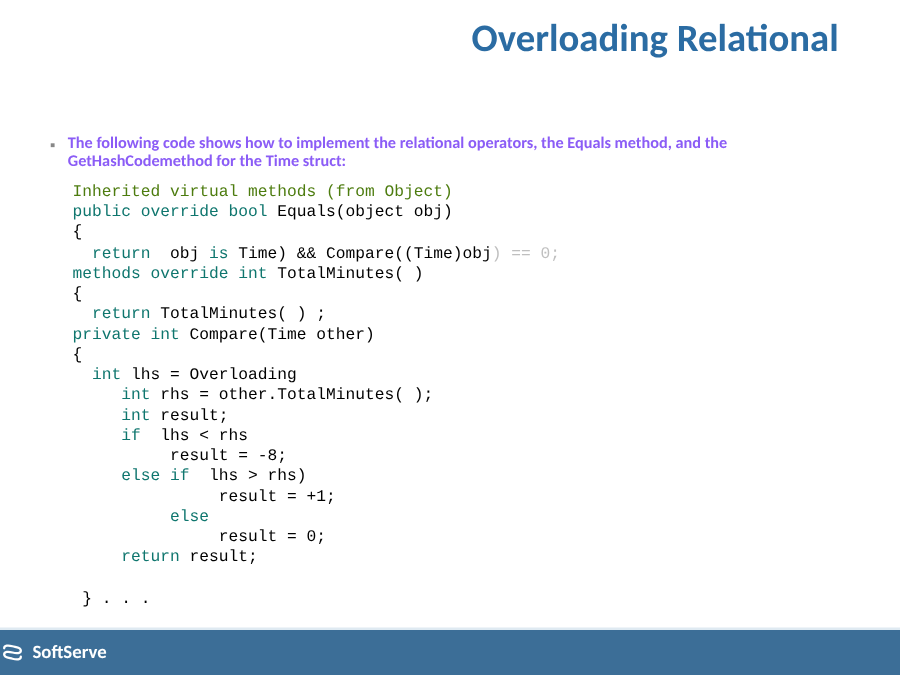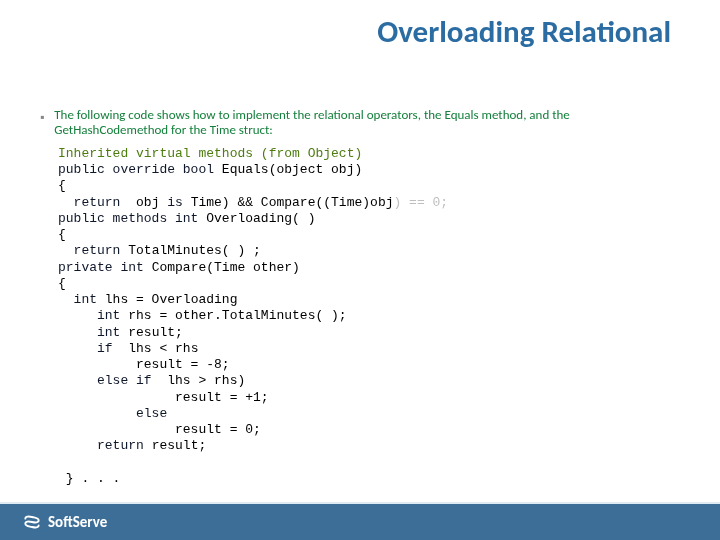--- a/index.html
+++ b/index.html
@@ -2,26 +2,26 @@
 <html><head>
 <meta charset="utf-8">
 <style>
   * { margin: 0; padding: 0; box-sizing: border-box; }
   html, body { width: 720px; height: 540px; font-family: Calibri, Arial, sans-serif; background: #fff; overflow: hidden; }
   .slide { position: relative; width: 707px; height: 540px; }
   .title { position: absolute; top: 14px; right: 36px; text-align: right; font-size: 31px; font-weight: 700; color: #2b6ca3; line-height: 1.1; }
   .body { position: absolute; top: 108px; left: 58px; width: 620px; }
   .bullet-row { display: flex; align-items: flex-start; gap: 10px; margin-left: -18px; }
   .bullet-mark { color: #888; font-size: 12px; line-height: 1.2; margin-top: 2px; }
-  .intro { font-size: 13px; color: #15803d; line-height: 1.15; }
+  .intro { font-size: 13px; color: #8b5cf6; line-height: 1.15; font-weight: bold; }
   pre.code { font-family: "Courier New", monospace; font-size: 13px; line-height: 1.25; white-space: pre; margin-top: 8px; margin-left: 0; }
-  .kw { color: #0f172a; }     
+  .kw { color: #0f766e; }     
   .cm { color: #4d7c0f; }     
   .gr { color: #bfbfbf; }     
-  .footer { position: absolute; left: 0; bottom: 0; width: 720px; height: 36px; background: #3c6e97; display: flex; align-items: center; padding-left: 22px; }
+  .footer { position: absolute; left: 0; bottom: 0; width: 720px; height: 36px; background: #3c6e97; display: flex; align-items: center; }
   .footer-line { position: absolute; left: 0; bottom: 36px; width: 720px; height: 2px; background: #dfeaf2; }
   .logo { display: flex; align-items: center; gap: 6px; color: #fff; font-weight: 600; font-size: 15px; }
   .logo-icon { width: 20px; height: 20px; }
 </style>
 </head>
 <body>
 
 <div class="slide">
   <div class="title">
     <span>Overloading Relational</span><br>
@@ -30,21 +30,21 @@
   <div class="body">
     <div class="bullet-row">
       <span class="bullet-mark">▪</span>
       <div class="intro">The following code shows how to implement the relational operators, the  Equals method, and the GetHashCodemethod for the Time struct:</div>
     </div>
 
     <pre class="code"><span class="cm">Inherited virtual methods (from Object)</span>
 <span class="kw">public override bool</span><span> Equals(object obj)</span>
 <span>{</span>
 <span>  </span><span class="kw">return</span><span>  obj </span><span class="kw">is</span><span> Time) &amp;&amp; Compare((Time)obj</span><span class="gr">) == 0;</span>
-<span class="kw">public methods int</span><span> Overloading( )</span>
+<span class="kw">methods override int</span><span> TotalMinutes( )</span>
 <span>{</span>
 <span>  </span><span class="kw">return</span><span> TotalMinutes( ) ;</span>
 <span class="kw">private int</span><span> Compare(Time other)</span>
 <span>{</span>
 <span>  </span><span class="kw">int</span><span> lhs = Overloading</span>
 <span>     </span><span class="kw">int</span><span> rhs = other.TotalMinutes( );</span>
 <span>     </span><span class="kw">int</span><span> result;</span>
 <span>     </span><span class="kw">if</span><span>  lhs &lt; rhs</span>
 <span>          result = -8;</span>
 <span>     </span><span class="kw">else if</span><span>  lhs &gt; rhs)</span>

